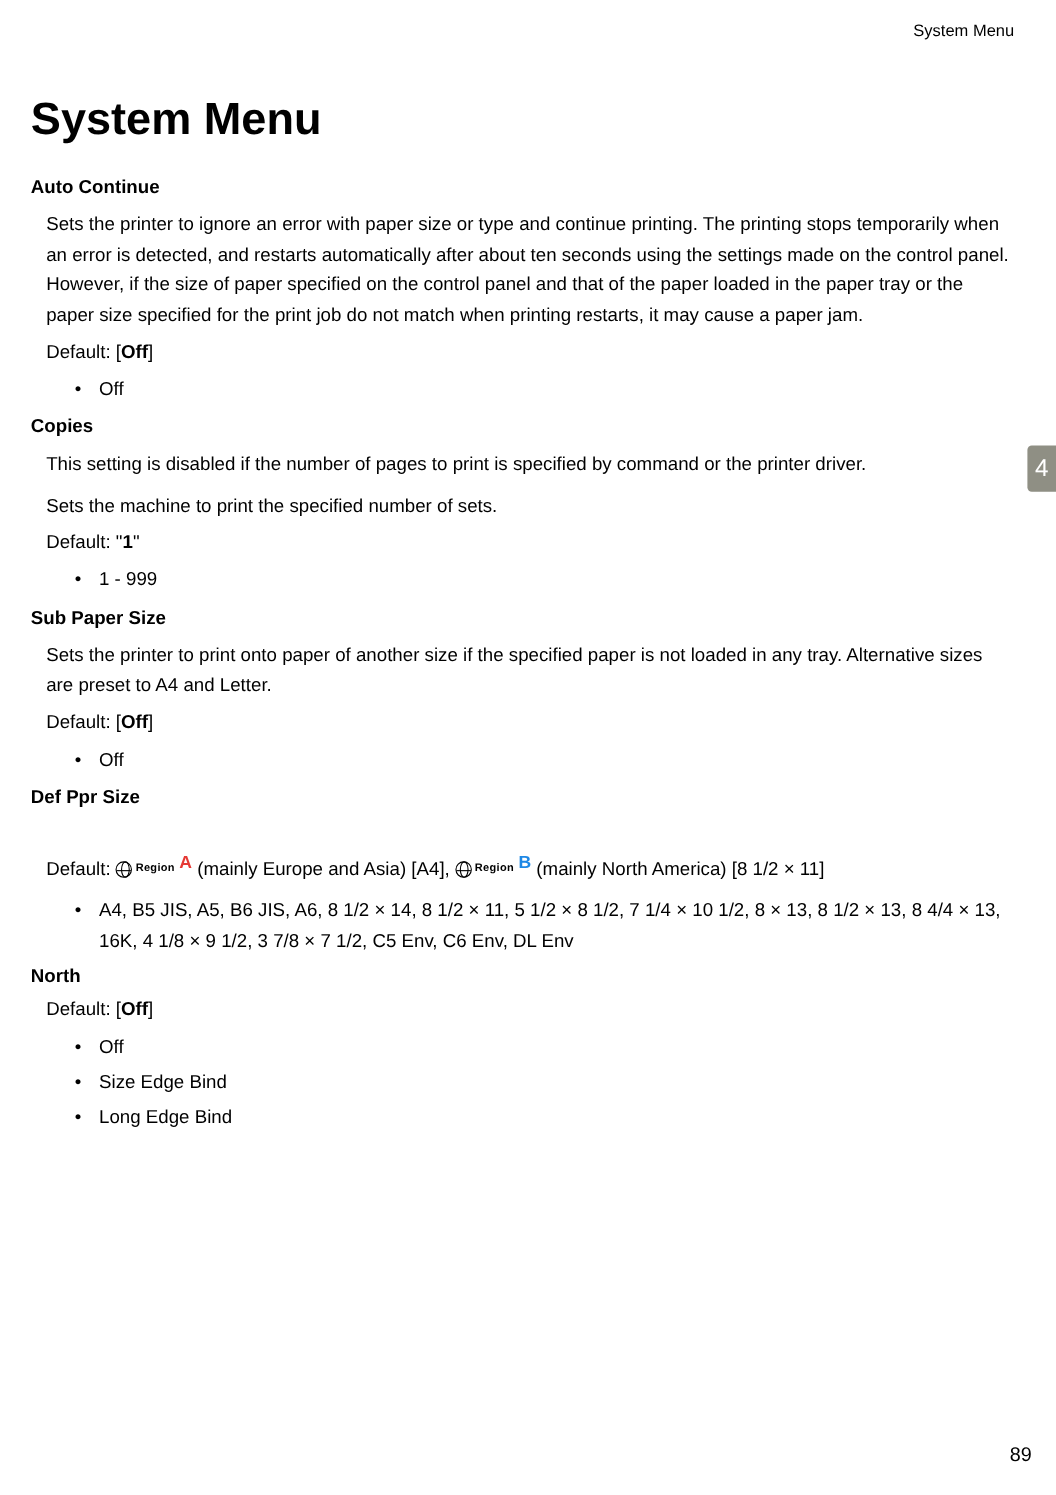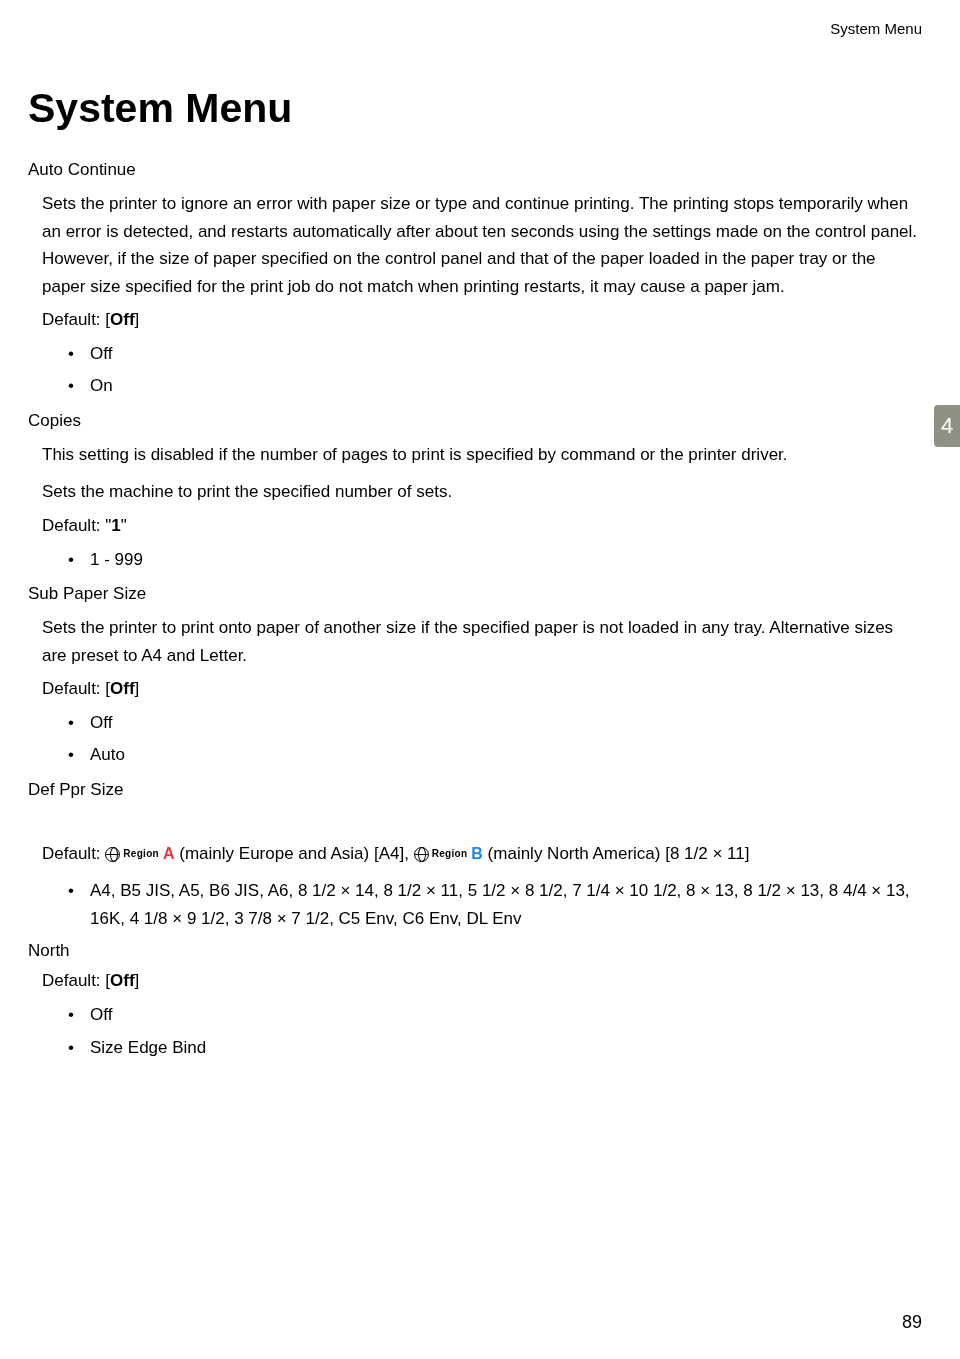--- a/index.html
+++ b/index.html
@@ -21,21 +21,21 @@
   .page-title {
     font-size: 41px;
     font-weight: bold;
     margin: 48px 0 28px 28px;
   }
   .content {
     padding: 0 38px 0 28px;
   }
   .section-heading {
     font-size: 17px;
-    font-weight: normal;
+    font-weight: bold;
     margin-bottom: 10px;
   }
   .para {
     font-size: 17px;
     line-height: 1.62;
     margin-left: 14px;
     margin-bottom: 10px;
     text-indent: 0;
   }
   .default-line {
@@ -72,27 +72,27 @@
     color: #fff;
     font-size: 22px;
     font-family: Arial, Helvetica, sans-serif;
     text-align: center;
     line-height: 42px;
     border-top-left-radius: 4px;
     border-bottom-left-radius: 4px;
   }
   .page-number {
     position: absolute;
-    right: 38px;
+    right: 22px;
     bottom: 26px;
     font-size: 18px;
   }
   .region-badge {
     display: inline-flex;
-    align-items: center;
+    align-items: flex-end;
     height: 17px;
     vertical-align: -3px;
     margin-top: 36px;
   }
   .region-badge .globe {
     width: 15px;
     height: 15px;
     border: 1.3px solid #000;
     border-radius: 50%;
     position: relative;
@@ -143,41 +143,39 @@
 
 <div class="content">
 
   <div class="section-heading">Auto Continue</div>
   <p class="para">Sets the printer to ignore an error with paper size or type and continue printing. The printing stops temporarily when an error is detected, and restarts automatically after about ten seconds using the settings made on the control panel. However, if the size of paper specified on the control panel and that of the paper loaded in the paper tray or the paper size specified for the print job do not match when printing restarts, it may cause a paper jam.</p>
   <p class="default-line">
     <span>Default: [</span><span class="bold">Off</span><span>]</span>
   </p>
   <ul class="opts">
     <li>Off</li>
-    <li>On</li>
   </ul>
 
   <div class="section-heading">Copies</div>
   <p class="para">This setting is disabled if the number of pages to print is specified by command or the printer driver.</p>
   <p class="para">Sets the machine to print the specified number of sets.</p>
   <p class="default-line">
     <span>Default: "</span><span class="bold">1</span><span>"</span>
   </p>
   <ul class="opts">
     <li>1 - 999</li>
   </ul>
 
   <div class="section-heading">Sub Paper Size</div>
   <p class="para">Sets the printer to print onto paper of another size if the specified paper is not loaded in any tray. Alternative sizes are preset to A4 and Letter.</p>
   <p class="default-line">
     <span>Default: [</span><span class="bold">Off</span><span>]</span>
   </p>
   <ul class="opts">
     <li>Off</li>
-    <li>Auto</li>
   </ul>
 
   <div class="section-heading">Def Ppr Size</div>
   <p class="para">
     <span>Default: </span>
     <span class="region-badge a">
       <span class="globe"></span>
       <span class="label">Region</span>
       <span class="letter">A</span>
     </span><span> (mainly Europe and Asia) [A4], </span>
@@ -191,17 +189,18 @@
     <li class="sizes-li">A4, B5 JIS, A5, B6 JIS, A6, 8 1/2 × 14, 8 1/2 × 11, 5 1/2 × 8 1/2, 7 1/4 × 10 1/2, 8 × 13, 8 1/2 × 13, 8 4/4 × 13, 16K, 4 1/8 × 9 1/2, 3 7/8 × 7 1/2, C5 Env, C6 Env, DL Env</li>
   </ul>
 
   <div class="section-heading">North</div>
   <p class="default-line">
     <span>Default: [</span><span class="bold">Off</span><span>]</span>
   </p>
   <ul class="opts">
     <li>Off</li>
     <li>Size Edge Bind</li>
+    <li>Long Edge Bind</li>
   </ul>
 
 </div>
 
 <div class="page-number">89</div>
 
 </body></html>

